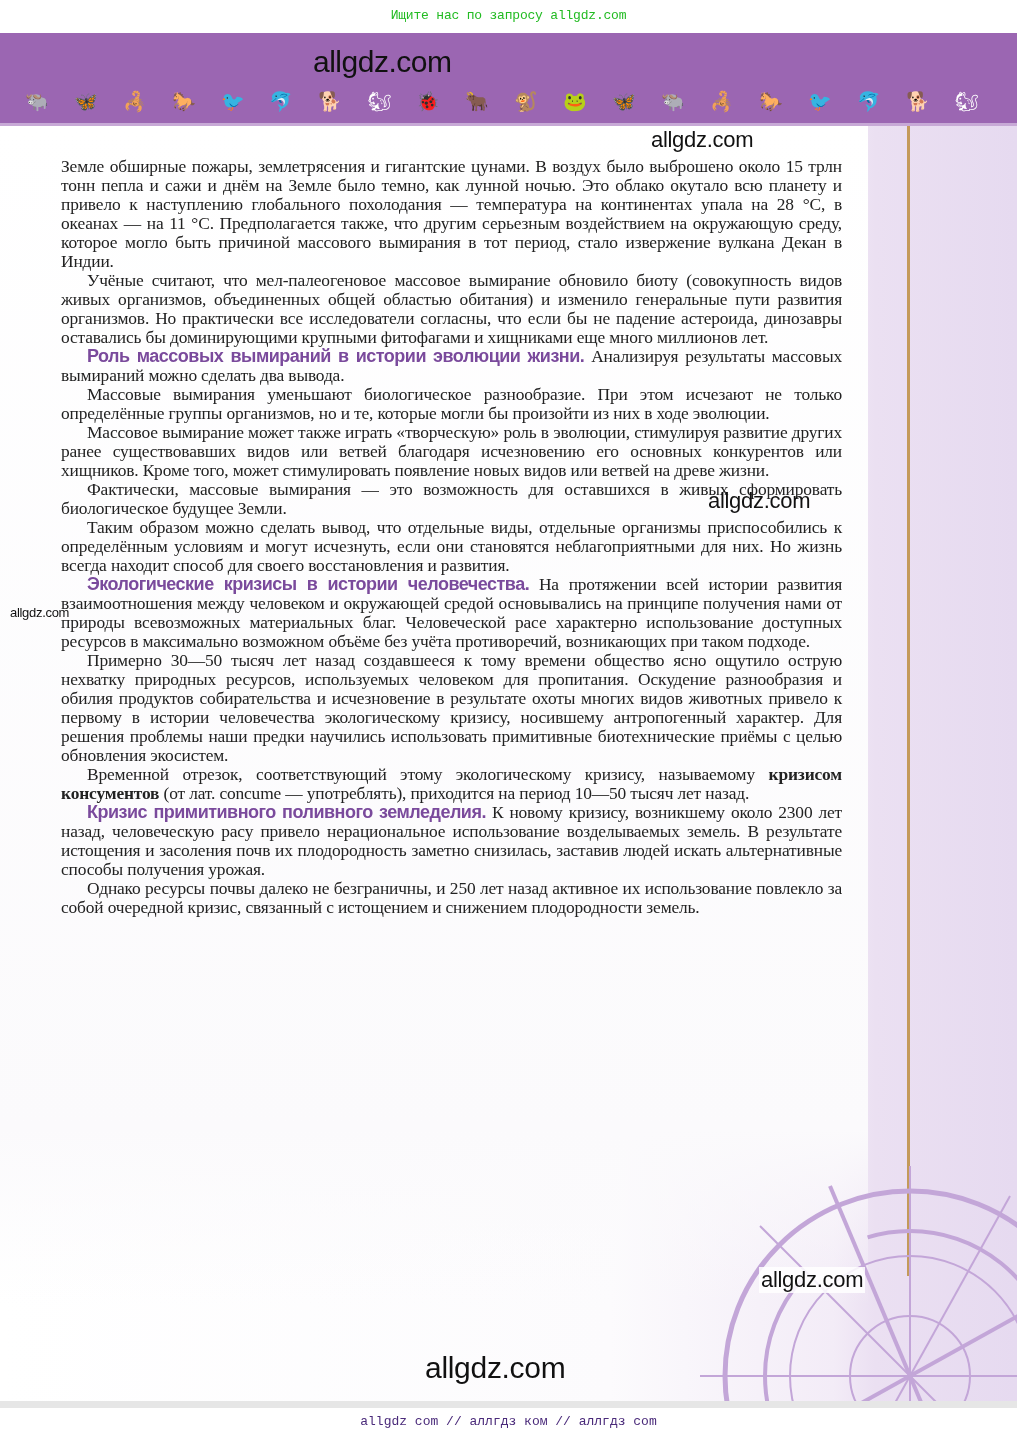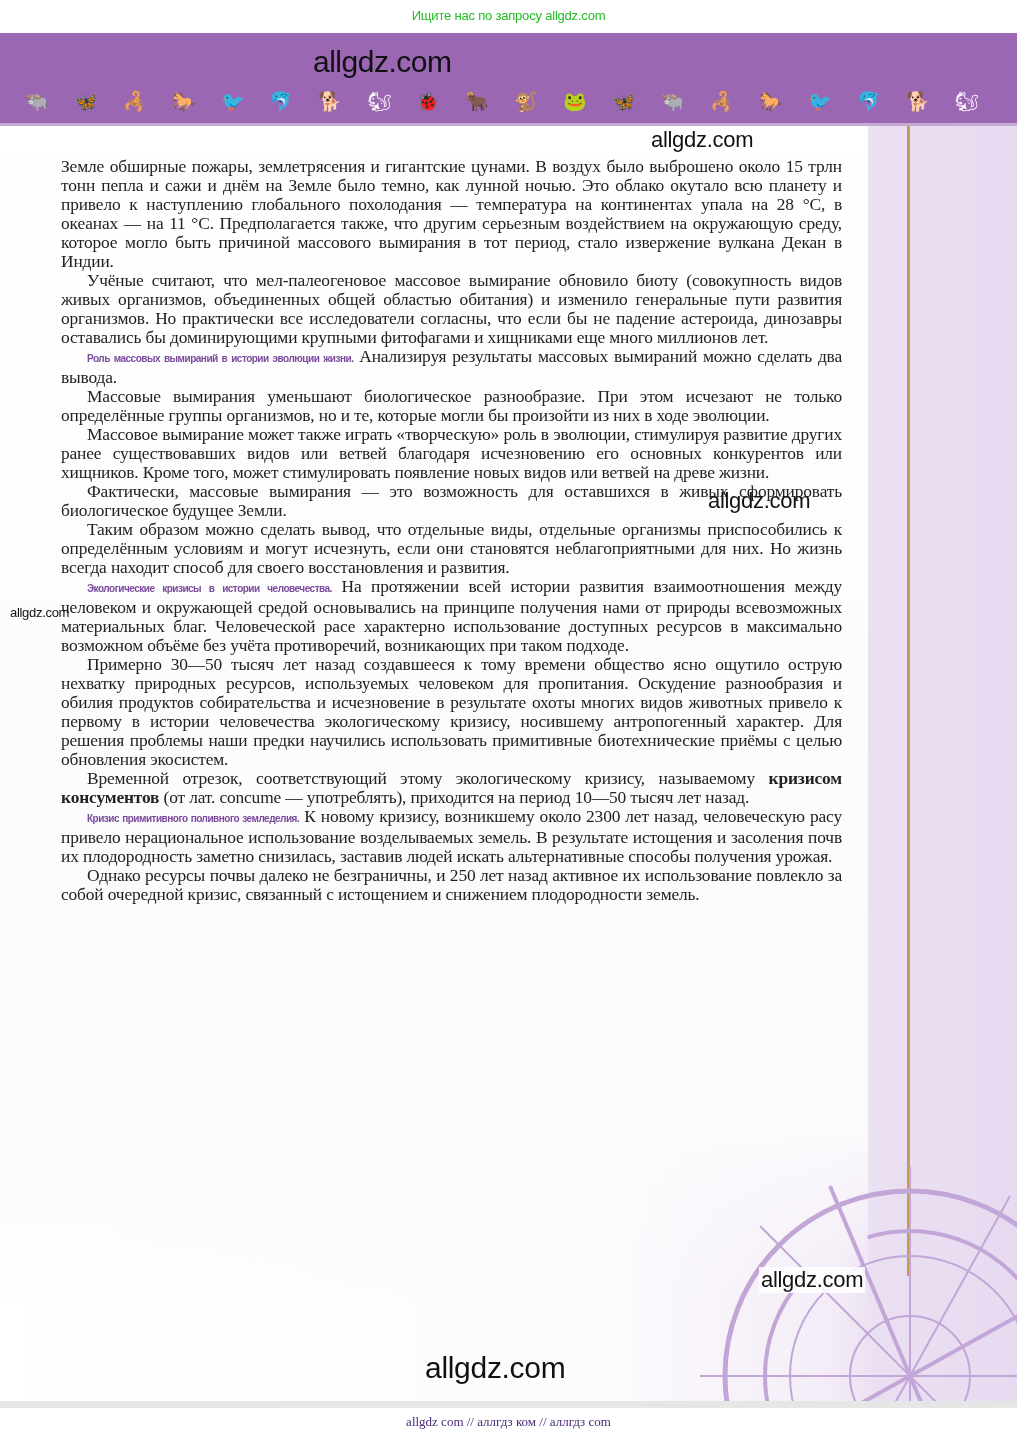--- a/index.html
+++ b/index.html
@@ -1,21 +1,21 @@
 <!DOCTYPE html>
 <html><head>
 <meta charset="utf-8">
 <style>
   * { box-sizing: border-box; margin: 0; padding: 0; }
   html, body { width: 1017px; height: 1440px; background: #ffffff; overflow: hidden; }
   body { position: relative; font-family: "Liberation Serif", "DejaVu Serif", serif; color: #1e1e1e; }
 
   .top-notice {
     position: absolute; top: 0; left: 0; width: 1017px; height: 33px;
-    text-align: center; font-family: Liberation Sans, sans-serif;
+    text-align: center; font-family: Liberation Mono, monospace;
     font-size: 13px; color: #22bb22; line-height: 31px; letter-spacing: -0.2px;
   }
   .banner {
     position: absolute; top: 33px; left: 0; width: 1017px; height: 91px;
     background: #9b66b2;
   }
   .banner-watermark {
     position: absolute; left: 313px; top: 12px;
     font-family: "Liberation Sans", sans-serif; font-size: 30px; color: #111;
     letter-spacing: -0.5px;
@@ -51,36 +51,36 @@
 
   .body-text {
     position: absolute; left: 61px; top: 157px; width: 781px;
     font-size: 17.4px; line-height: 19px; text-align: justify; color: #222;
     letter-spacing: -0.15px;
   }
   .body-text p { text-indent: 26px; }
   .body-text p.first { text-indent: 0; }
   .heading-inline {
     font-family: "Liberation Sans", sans-serif; font-weight: bold; color: #7a4a9c;
-    font-size: 10px; letter-spacing: -0.5px;
+    font-size: 18px; letter-spacing: -0.5px;
   }
   .term { font-weight: bold; }
   .latin { }
 
   .wm { position: absolute; font-family: "Liberation Sans", sans-serif; color: #111; letter-spacing: -0.3px; }
   .wm-1 { left: 651px; top: 127px; font-size: 22px; }
   .wm-2 { left: 708px; top: 488px; font-size: 22px; }
   .wm-3 { left: 10px; top: 605px; font-size: 13px; }
   .wm-4 { left: 759px; top: 1267px; font-size: 22px; background: rgba(255,255,255,0.85); padding: 0 2px; }
   .wm-5 { left: 425px; top: 1351px; font-size: 30px; }
 
   .bottom-bar { position: absolute; left: 0; top: 1401px; width: 1017px; height: 7px; background: #e6e6e6; }
   .footer {
     position: absolute; left: 0; top: 1408px; width: 1017px; height: 32px;
-    text-align: center; font-family: Liberation Serif, serif; font-size: 13px;
+    text-align: center; font-family: Liberation Mono, monospace; font-size: 13px;
     color: #4a2a7a; line-height: 28px; background: #fff;
   }
 </style>
 </head>
 <body>
 
 <div class="top-notice">Ищите нас по запросу allgdz.com</div>
 
 <div class="banner">
   <div class="banner-watermark">allgdz.com</div>

